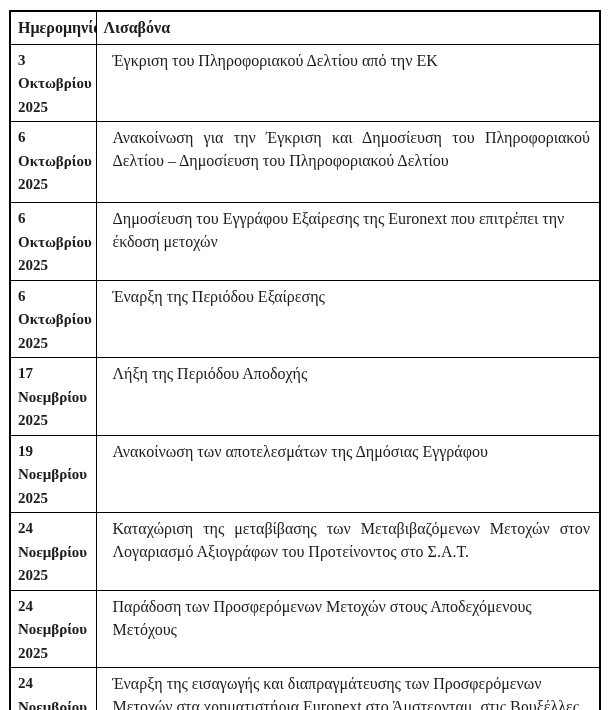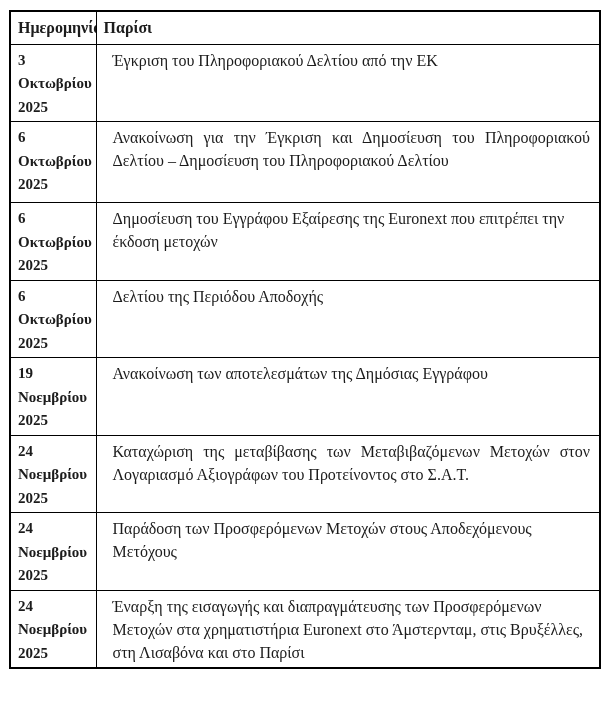--- a/index.html
+++ b/index.html
@@ -67,37 +67,41 @@
 <body>
 
 <table class="doc-table">
   <colgroup>
     <col class="col-date">
     <col class="col-event">
   </colgroup>
   <tbody>
     <tr class="row-header">
       <th>Ημερομηνία</th>
-      <th>Παρίσι</th>
+      <th>Λισαβόνα</th>
     </tr>
     <tr class="row-1">
       <td class="date-cell">3 Οκτωβρίου 2025</td>
       <td class="event-cell">Έγκριση του Πληροφοριακού Δελτίου από την ΕΚ</td>
     </tr>
     <tr class="row-2">
       <td class="date-cell">6 Οκτωβρίου 2025</td>
       <td class="event-cell justified">Ανακοίνωση για την Έγκριση και Δημοσίευση του Πληροφοριακού Δελτίου – Δημοσίευση του Πληροφοριακού Δελτίου</td>
     </tr>
     <tr class="row-3">
       <td class="date-cell">6 Οκτωβρίου 2025</td>
       <td class="event-cell">Δημοσίευση του Εγγράφου Εξαίρεσης της Euronext που επιτρέπει την έκδοση μετοχών</td>
     </tr>
     <tr class="row-4">
       <td class="date-cell">6 Οκτωβρίου 2025</td>
-      <td class="event-cell">Δελτίου της Περιόδου Αποδοχής</td>
+      <td class="event-cell">Έναρξη της Περιόδου Εξαίρεσης</td>
+    </tr>
+    <tr class="row-5">
+      <td class="date-cell">17 Νοεμβρίου 2025</td>
+      <td class="event-cell">Λήξη της Περιόδου Αποδοχής</td>
     </tr>
     <tr class="row-6">
       <td class="date-cell">19 Νοεμβρίου 2025</td>
       <td class="event-cell">Ανακοίνωση των αποτελεσμάτων της Δημόσιας Εγγράφου</td>
     </tr>
     <tr class="row-7">
       <td class="date-cell">24 Νοεμβρίου 2025</td>
       <td class="event-cell justified">Καταχώριση της μεταβίβασης των Μεταβιβαζόμενων Μετοχών στον Λογαριασμό Αξιογράφων του Προτείνοντος στο Σ.Α.Τ.</td>
     </tr>
     <tr class="row-8">

